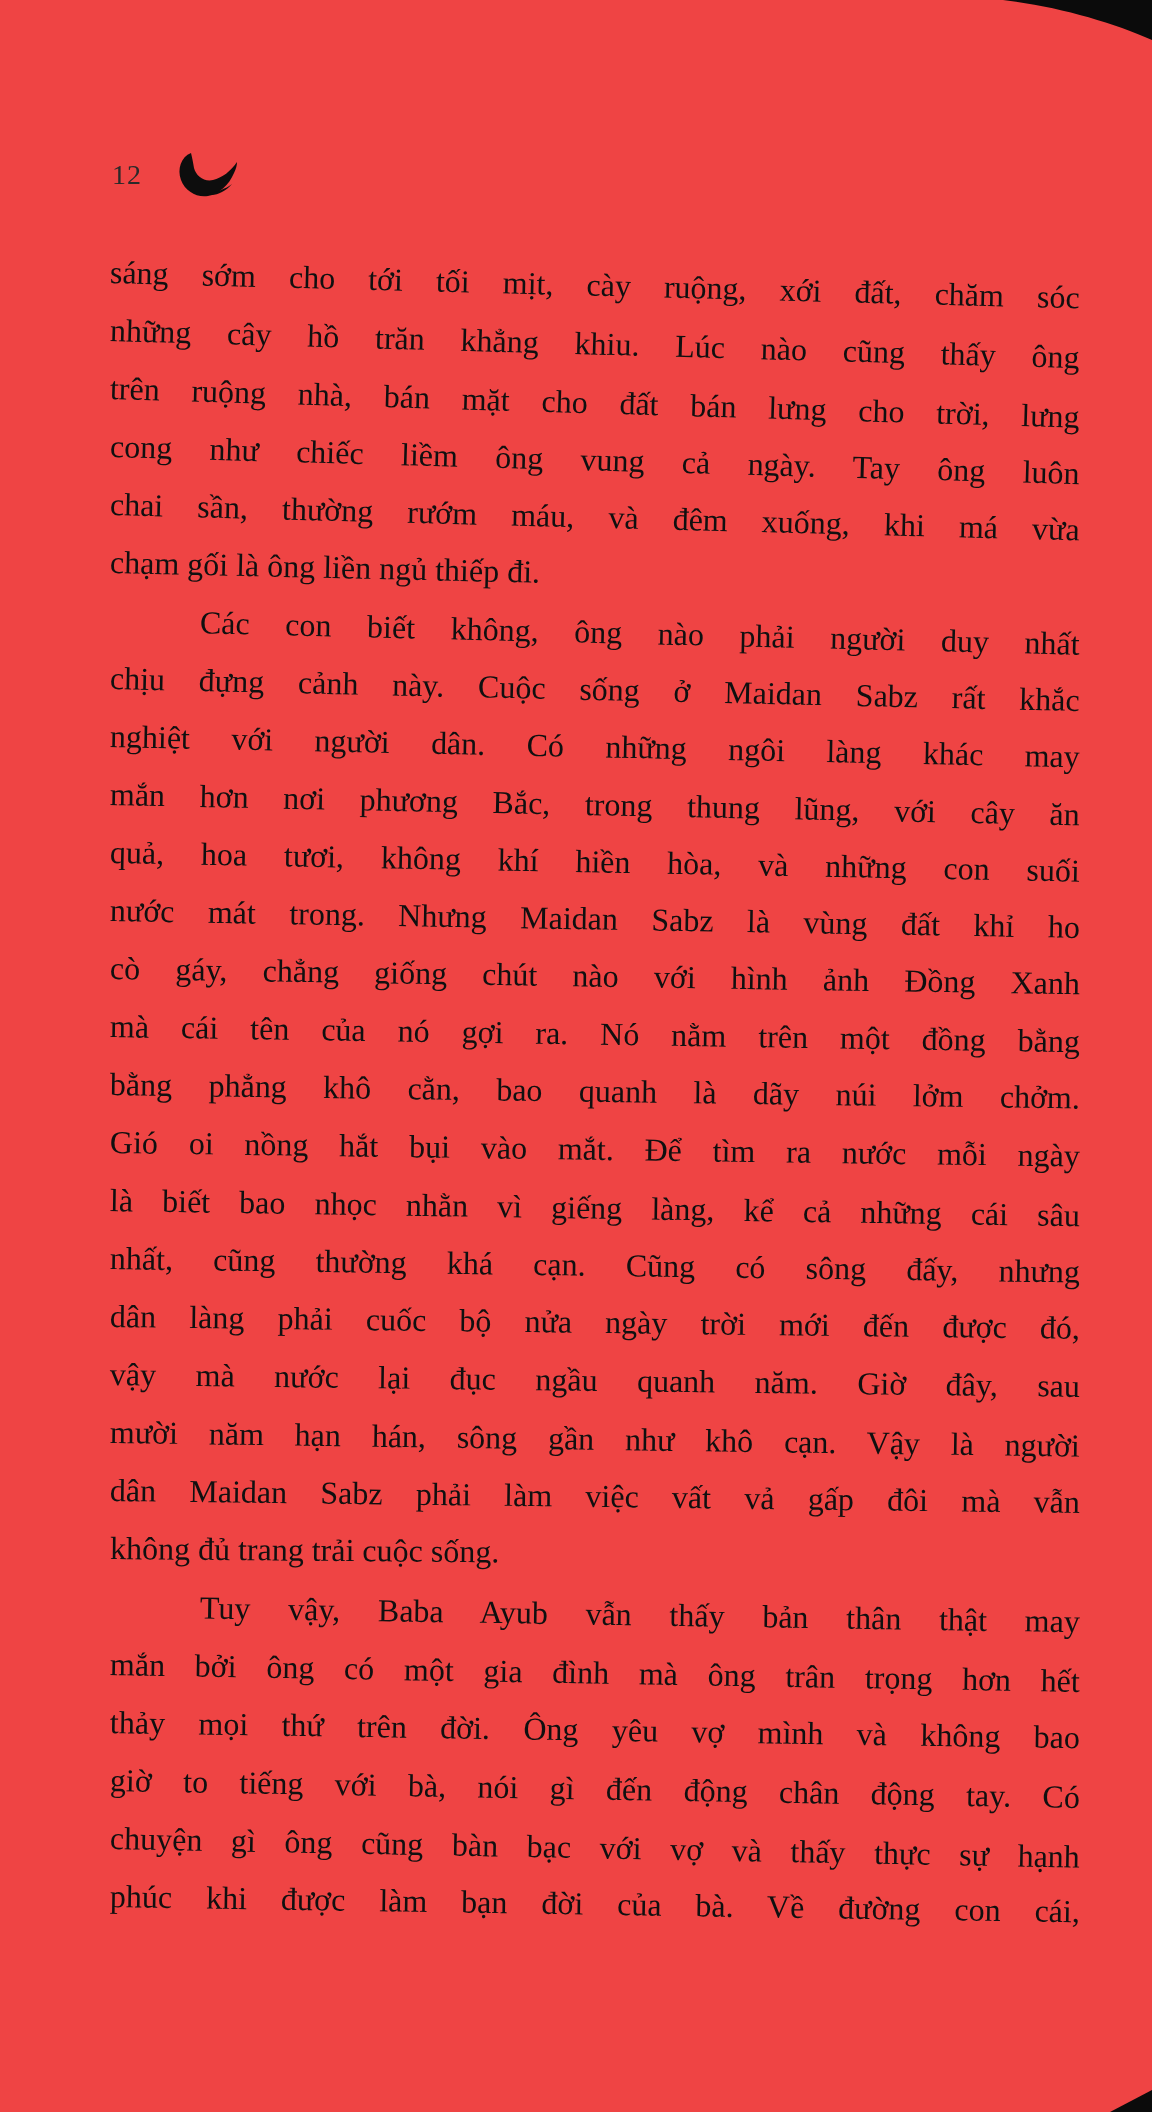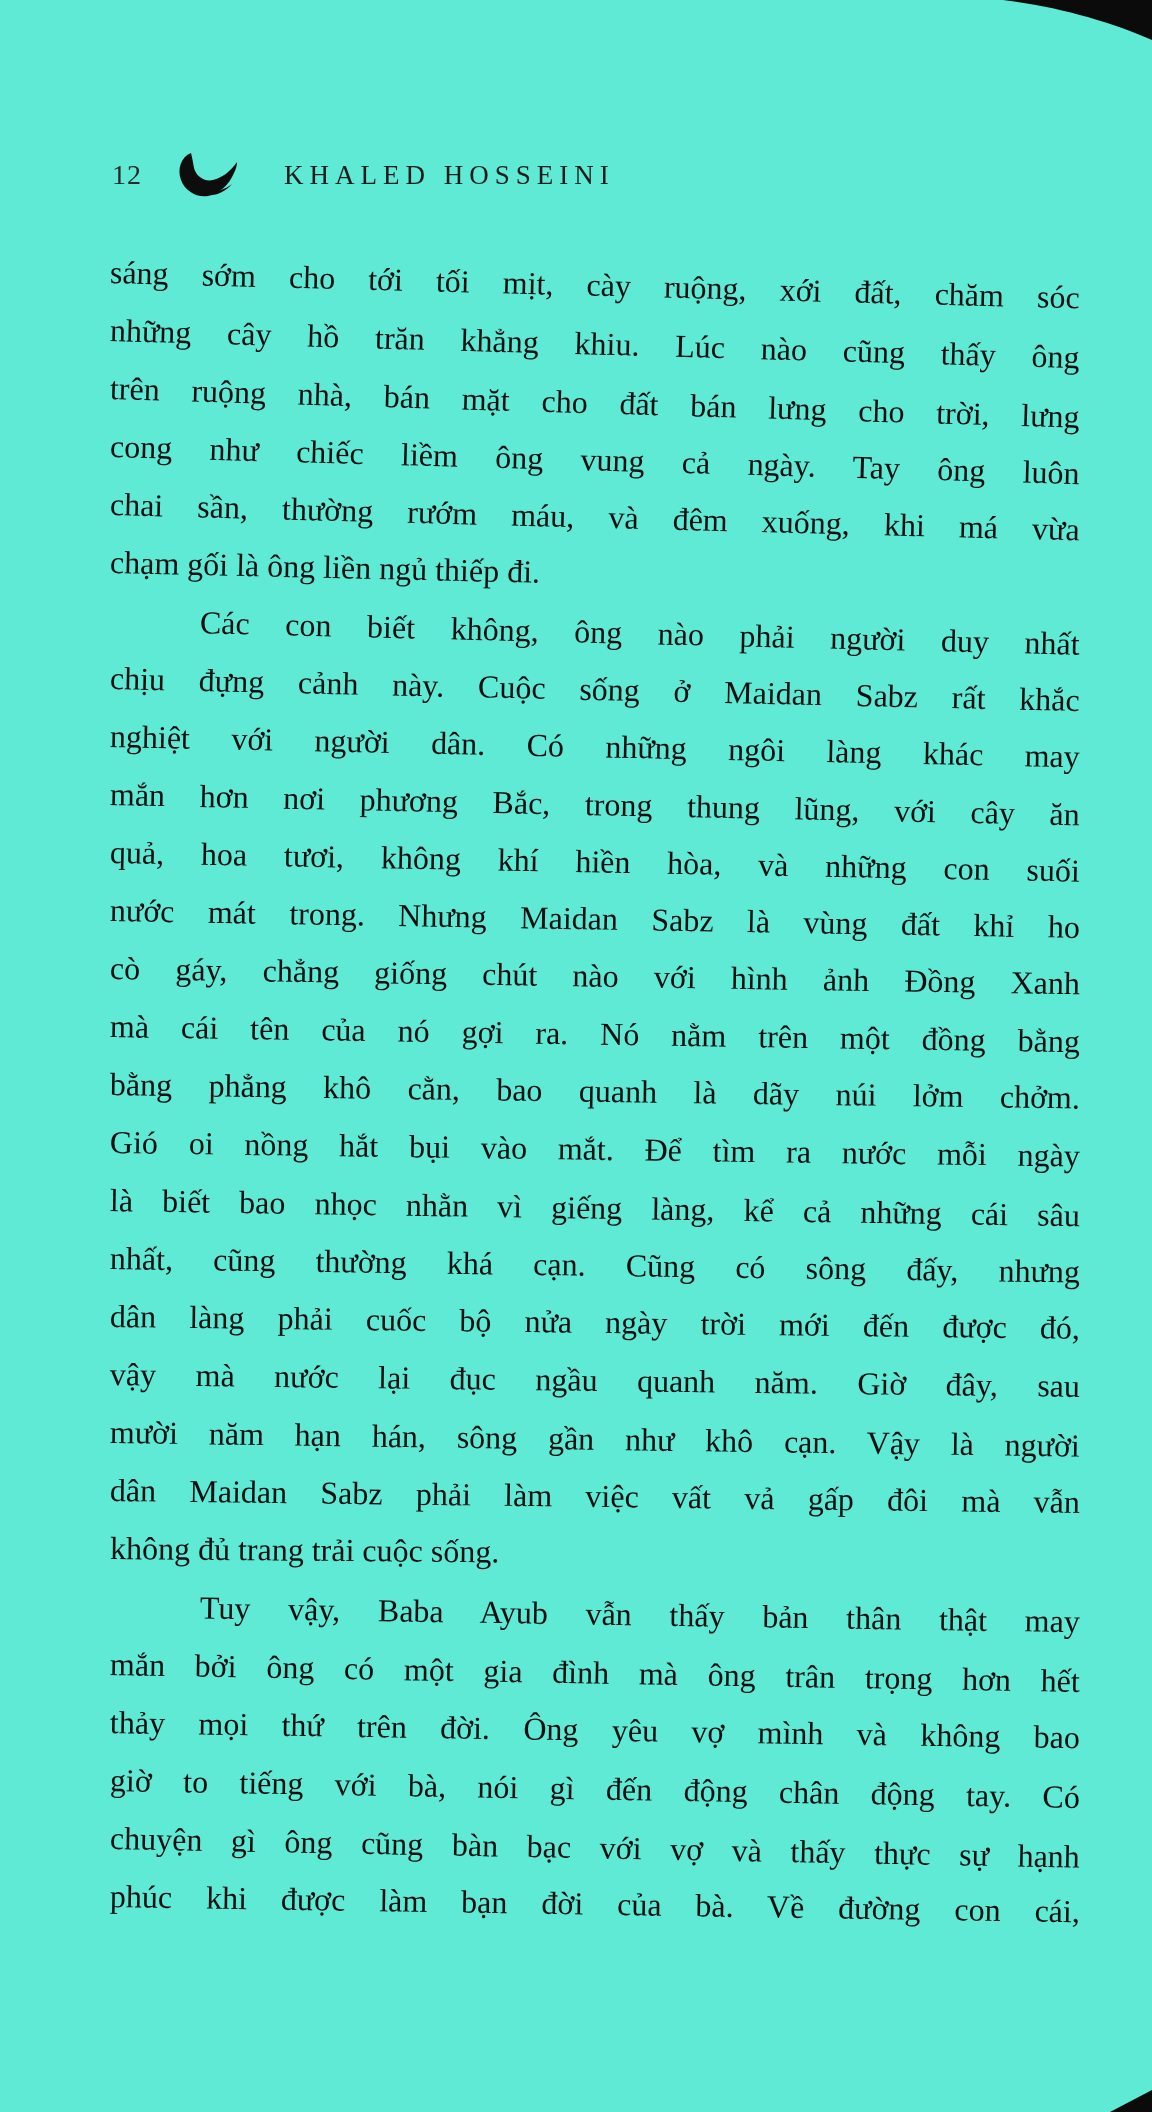--- a/index.html
+++ b/index.html
@@ -1,20 +1,20 @@
 <!DOCTYPE html>
 <html><head>
 <meta charset="utf-8">
 <style>
   html, body { margin: 0; padding: 0; background: #ffffff; }
   .page {
     position: relative;
     width: 1152px;
     height: 2112px;
-    background: #5eead4;
+    background: #ef4444;
     overflow: hidden;
     font-family: "Liberation Serif", "DejaVu Serif", serif;
     color: #101010;
   }
   
   .running-head {
     position: absolute;
     top: 148px;
     left: 112px;
     height: 54px;
@@ -96,21 +96,20 @@
       <path d="M25,5
                C15,9 11,21 15,32
                C19,43 31,50 42,48
                C53,46 63,37 68,25
                C70,21 71,17 71,14
                C65,23 56,30 47,32
                C38,34 30,28 28,20
                C27,14 26,9 25,5 Z" fill="#0d0d0d"></path>
       <path d="M40,46 C48,49 58,45 66,36 C60,41 50,44 40,46 Z" fill="#0d0d0d"></path>
     </svg>
-    <span class="author-name">KHALED HOSSEINI</span>
   </div>
 
   <div class="body-text">
       <div class="line" style="transform: rotate(1.5deg);">sáng sớm cho tới tối mịt, cày ruộng, xới đất, chăm sóc</div>
       <div class="line" style="transform: rotate(1.6deg);">những cây hồ trăn khẳng khiu. Lúc nào cũng thấy ông</div>
       <div class="line" style="transform: rotate(1.7deg);">trên ruộng nhà, bán mặt cho đất bán lưng cho trời, lưng</div>
       <div class="line" style="transform: rotate(1.6deg);">cong như chiếc liềm ông vung cả ngày. Tay ông luôn</div>
       <div class="line" style="transform: rotate(1.5deg);">chai sần, thường rướm máu, và đêm xuống, khi má vừa</div>
       <div class="line endline" style="transform: rotate(1.3deg);">chạm gối là ông liền ngủ thiếp đi.</div>
       <div class="line indent" style="transform: rotate(1.4deg);">Các con biết không, ông nào phải người duy nhất</div>

